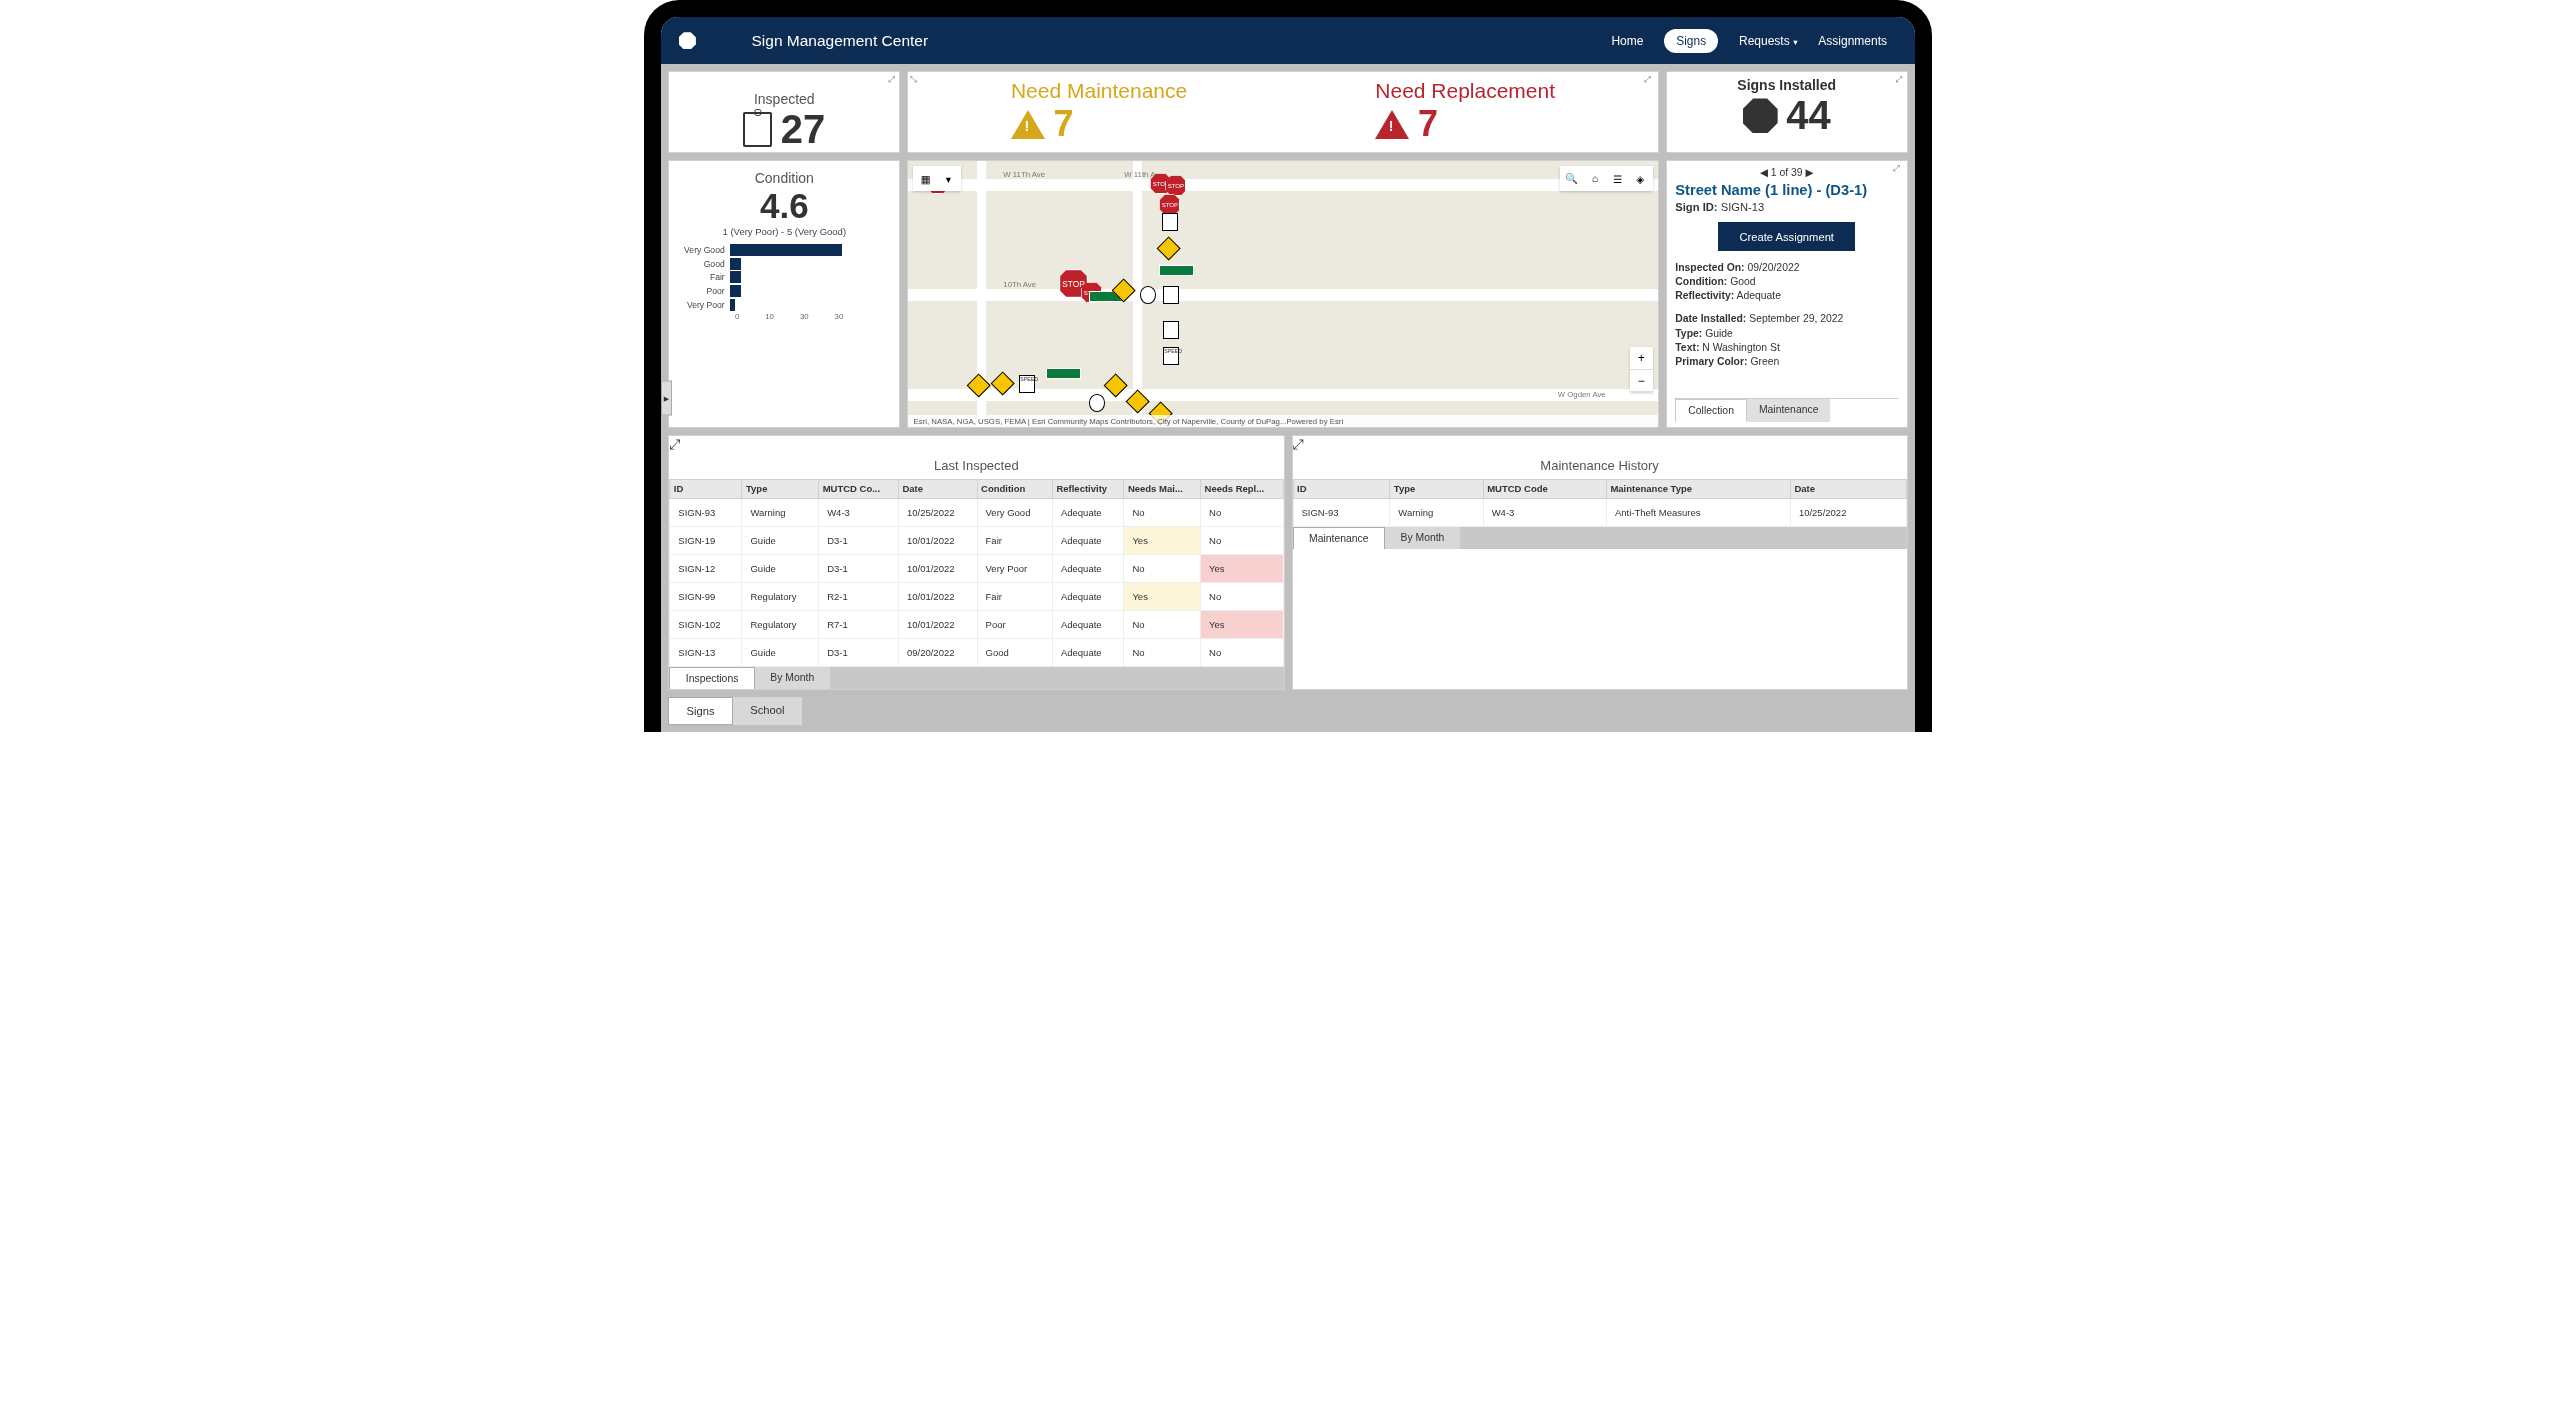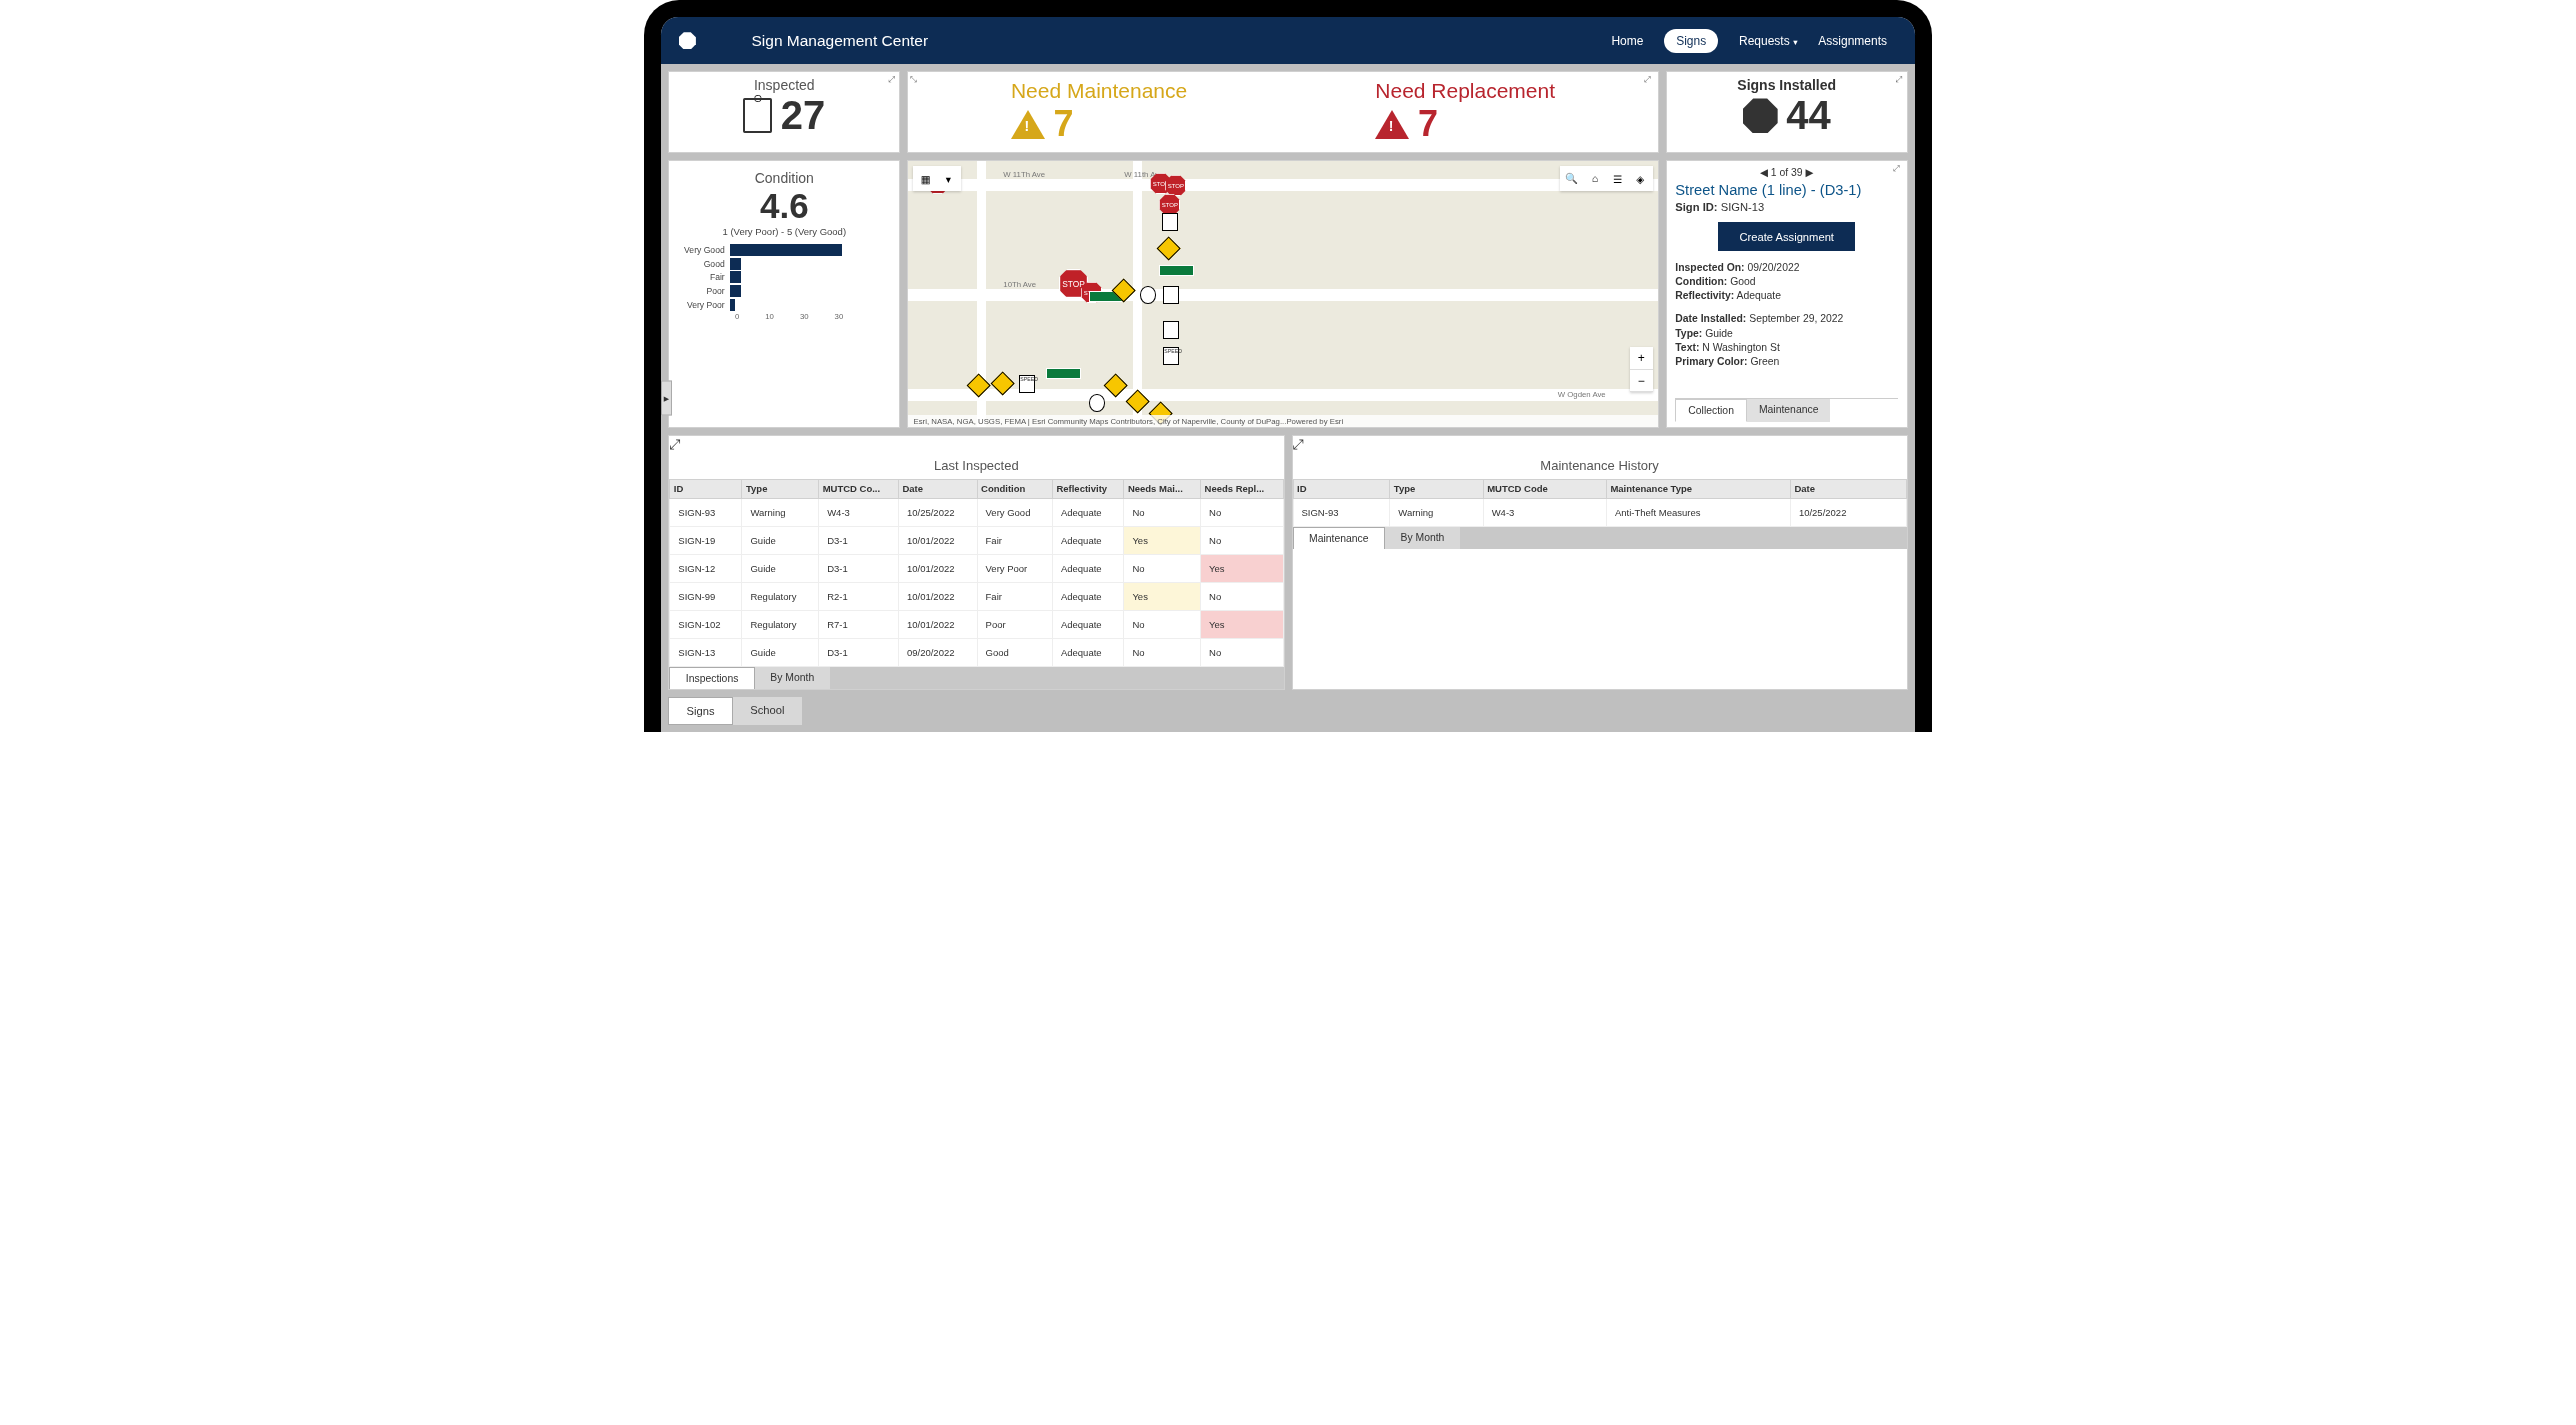--- a/index.html
+++ b/index.html
@@ -17,21 +17,21 @@
   .nav a.pill { background:#fff; color:#0d2c54; padding:5.2px 12px; border-radius:14px; }
   .nav .chevron::after { content:"▾"; font-size:8.6px; margin-left:3.5px;}
 
   
   .dash { display:grid; grid-template-columns: 232px 1fr 242px; grid-template-rows: 82px 268px; gap:7px; padding:7px; background:#bfbfbf; }
   .card { background:#fff; border:0.9px solid #d0d0d0; padding:5.2px 8.6px; position:relative;}
   .card .corner { position:absolute; width:12px; height:12px; color:#666; font-size:8.6px; }
   .corner.tl{top:1.7px;left:1.7px}.corner.tr{top:1.7px;right:1.7px}
 
   .insp { grid-column:1; grid-row:1; text-align:center;}
-  .insp h4{font-weight:400;color:#555;font-size:14px;}
+  .insp h4{font-weight:400;color:#555;font-size:14px;margin-top:14px;}
   .big { font-size:40px; font-weight:700; color:#333; display:flex;align-items:center;justify-content:center;gap:8.6px;}
   .clip-icon { width:29px;height:35px;border:2.6px solid #333;border-radius:1.7px;position:relative;}
   .clip-icon::before{content:"";position:absolute;width:5.2px;height:5.2px;border:1.7px solid #333;border-radius:2.6px;top:-5.2px;left:50%;transform:translateX(-50%);}
 
   .alert-row { grid-column:2; grid-row:1; display:flex; justify-content:space-around; align-items:center;}
   .alert .lbl { font-size:21px; }
   .alert.maint .lbl{color:#d6a71a;}
   .alert.repl .lbl{color:#b8252e;}
   .alert-body{display:flex;align-items:center;gap:8.6px;}
   .tri{width:0;height:0;border-left:17.3px solid transparent;border-right:17.3px solid transparent;border-bottom:29px solid #d6a71a;position:relative;}
@@ -66,21 +66,21 @@
   .zoom button{width:22.5px;height:22.5px;border:none;background:#fff;border-bottom:0.9px solid #ddd;cursor:pointer;font-size:12px;}
   .attrib{position:absolute;bottom:0;left:0;right:0;background:rgba(255,255,255,.8);font-size:7.8px;padding:1.7px 5.2px;display:flex;justify-content:flex-start;color:#555;}
   .stop-sign{width:21px;height:21px;background:#c02128;clip-path:polygon(30% 0,70% 0,100% 30%,100% 70%,70% 100%,30% 100%,0 70%,0 30%);color:#fff;font-size:6px;display:flex;align-items:center;justify-content:center;border:1.7px solid #fff;position:absolute;}
   .diamond{width:17.3px;height:17.3px;background:#f7c600;border:1.7px solid #000;transform:rotate(45deg);position:absolute;}
   .greenbar{width:35px;height:10.4px;background:#0a7a3c;border:0.9px solid #fff;position:absolute;}
   .regbox{width:15.5px;height:17.3px;background:#fff;border:0.9px solid #000;position:absolute;font-size:5.2px;text-align:center;}
 
   
   .detail{ grid-column:3; grid-row:2; font-size:10.4px; color:#333; display:flex;flex-direction:column;}
   .pager{text-align:center;font-size:10.4px;color:#333;}
-  .detail h3{color:#0d5488;font-size:14.7px;font-weight:400;margin:3.5px 0;}
+  .detail h3{color:#0d5488;font-size:14.7px;font-weight:700;margin:3.5px 0;}
   .detail .sid{font-size:11.2px;}
   .detail .sid b{font-weight:700;}
   .create-btn{background:#0d2c54;color:#fff;border:none;padding:8.6px 21px;margin:8.6px auto;display:block;cursor:pointer;font-size:11.2px;}
   .kv{margin:1.7px 0;font-size:10.4px;}
   .kv b{font-weight:700;}
   .detail-tabs{margin-top:auto;display:flex;border-top:0.9px solid #ccc;}
   .detail-tabs .tab{padding:5.2px 12px;font-size:10.4px;cursor:pointer;background:#e0e0e0;}
   .detail-tabs .tab.active{background:#fff;border:0.9px solid #ccc;border-bottom:0.9px solid #fff;}
 
   

